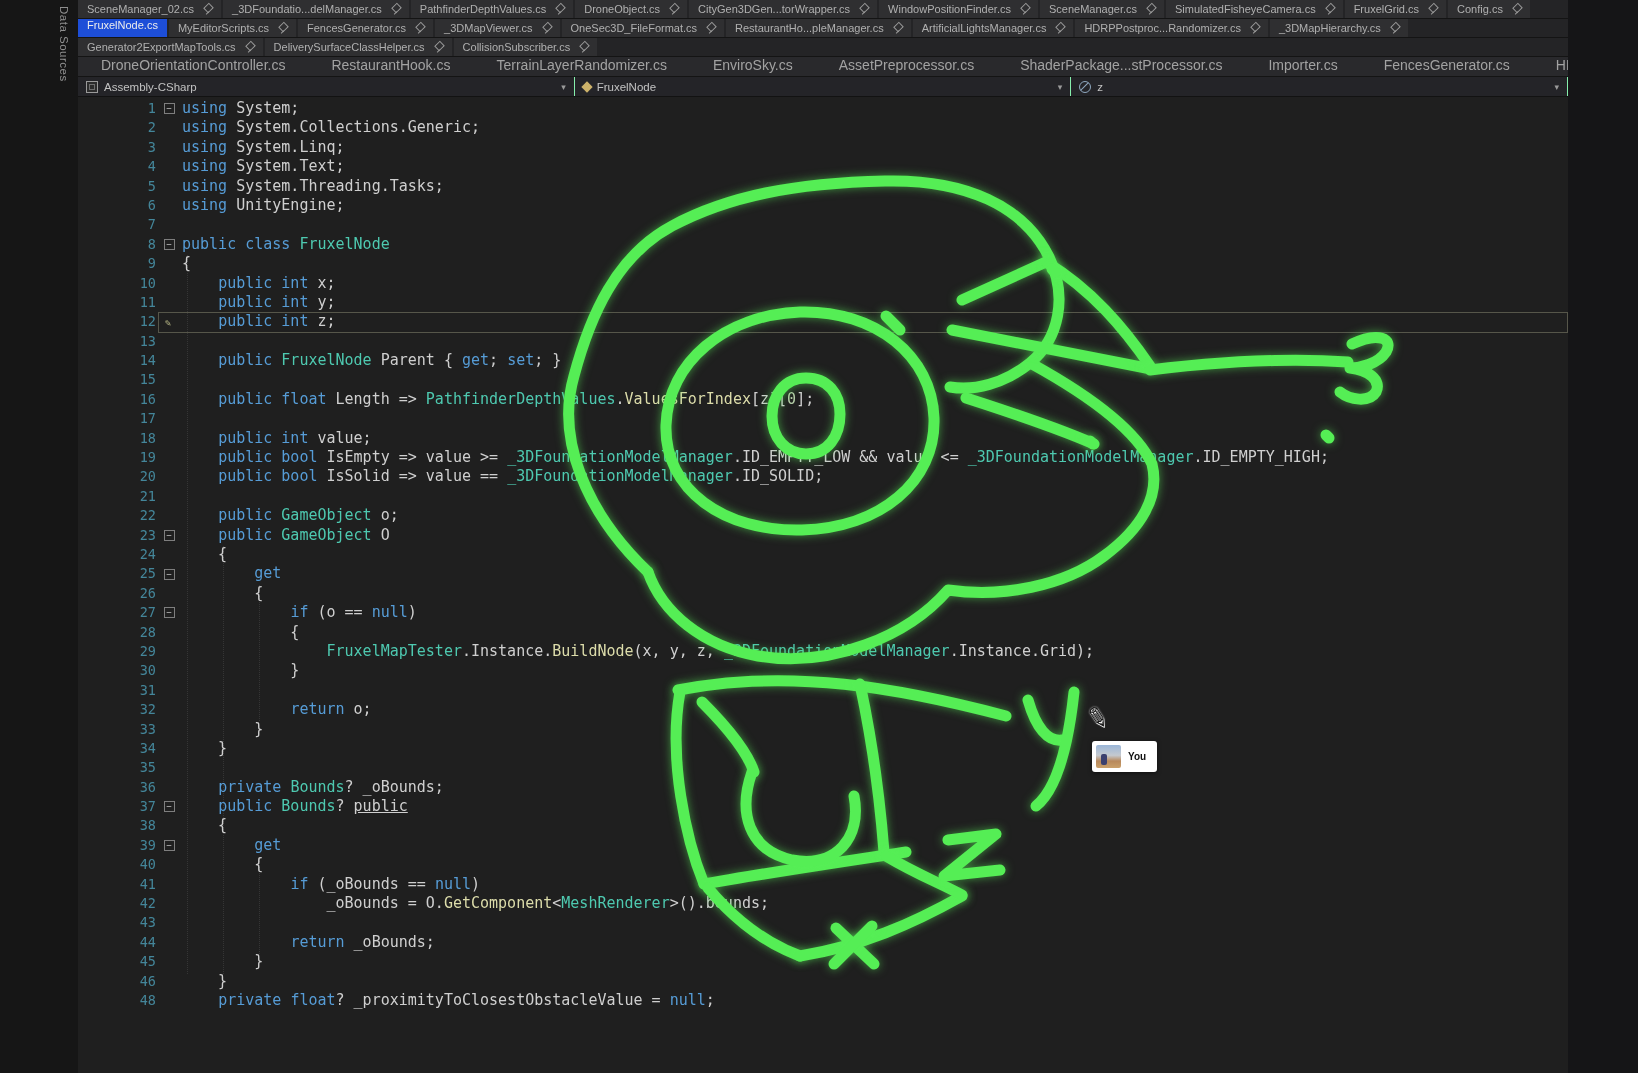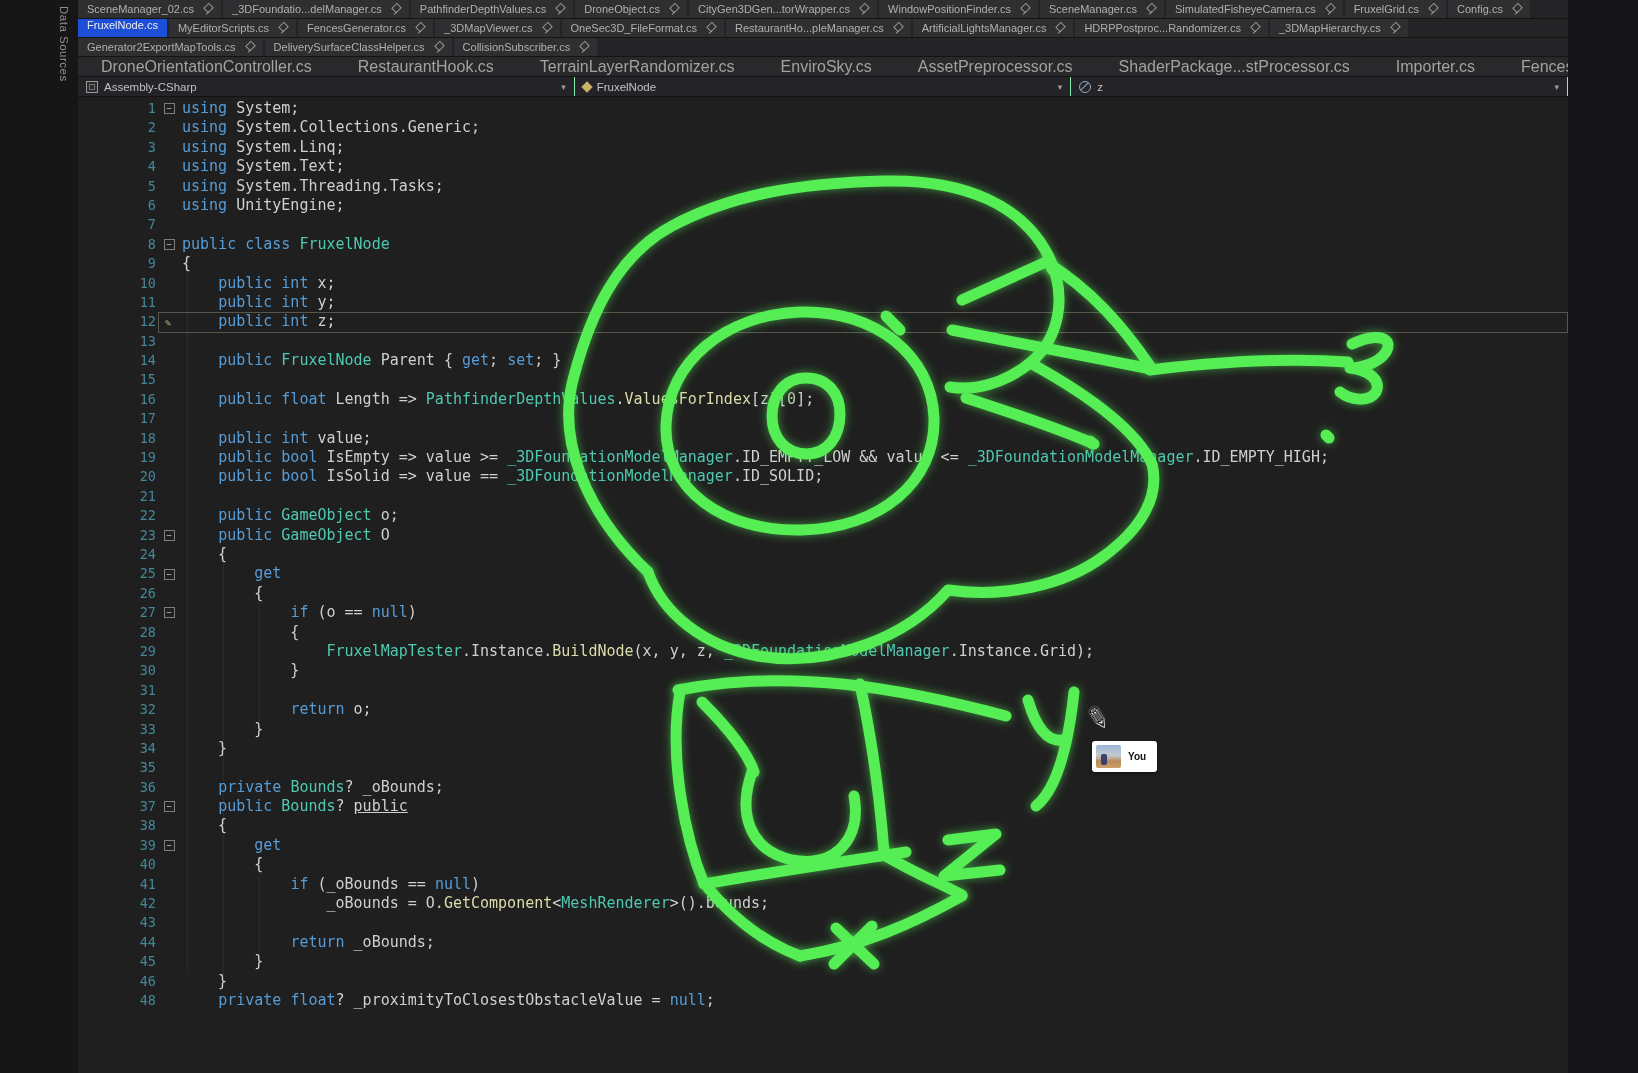--- a/index.html
+++ b/index.html
@@ -21,21 +21,21 @@
   .tab-row{height:19px;background:#242426;display:flex;align-items:stretch;border-bottom:1px solid #141414;box-sizing:border-box;overflow:hidden;}
   .tab{
     display:flex;align-items:center;gap:9px;padding:0 9px;margin-right:2px;
     background:#2f2f31;color:#b0b0b0;font-size:11px;white-space:nowrap;
   }
   .tab.active{background:#1d4ed8;color:#ececec;font-weight:normal;flex-direction:column;}
   .tab-close{color:#d8d8d8;font-size:12px;margin-left:2px;}
   .pin-icon{position:relative;width:9px;height:11px;display:inline-block;flex:none;}
   .pin-icon::before{content:"";position:absolute;left:2px;top:0;width:5px;height:6px;border:1px solid #9a9a9a;transform:rotate(45deg);}
   .pin-icon::after{content:"";position:absolute;left:4px;top:7px;width:1px;height:4px;background:#9a9a9a;transform:rotate(45deg);}
-  .file-bar{height:20px;background:#29292c;display:flex;align-items:center;color:#a2a2a2;font-size:16px;border-bottom:1px solid #141414;box-sizing:border-box;overflow:hidden;}
+  .file-bar{height:20px;background:#29292c;display:flex;color:#a2a2a2;font-size:14px;border-bottom:1px solid #141414;box-sizing:border-box;overflow:hidden;}
   .file-item{padding:0 23px;white-space:nowrap;}
   
   .nav-bar{height:20px;background:#242428;display:flex;border-bottom:1px solid #121212;box-sizing:border-box;}
   .combo{flex:1;display:flex;align-items:center;gap:6px;padding:0 8px;color:#c2c2c2;font-size:11.5px;border-right:1px solid #86efac;min-width:0;}
   .combo .chev{margin-left:auto;color:#9a9a9a;font-size:9px;}
   .ic-project{width:10px;height:10px;border:1px solid #9a9a9a;position:relative;background:#2c2c2c;flex:none;}
   .ic-project::after{content:"";position:absolute;inset:2px;border:1px solid #6e6e6e;}
   .ic-class{width:8px;height:8px;background:#cdb26a;transform:rotate(45deg);flex:none;}
   .ic-member{width:10px;height:10px;border:1px solid #8fa8bf;border-radius:50%;position:relative;flex:none;}
   .ic-member::after{content:"";position:absolute;left:-1px;top:4px;width:11px;height:1px;background:#8fa8bf;transform:rotate(-45deg);}

